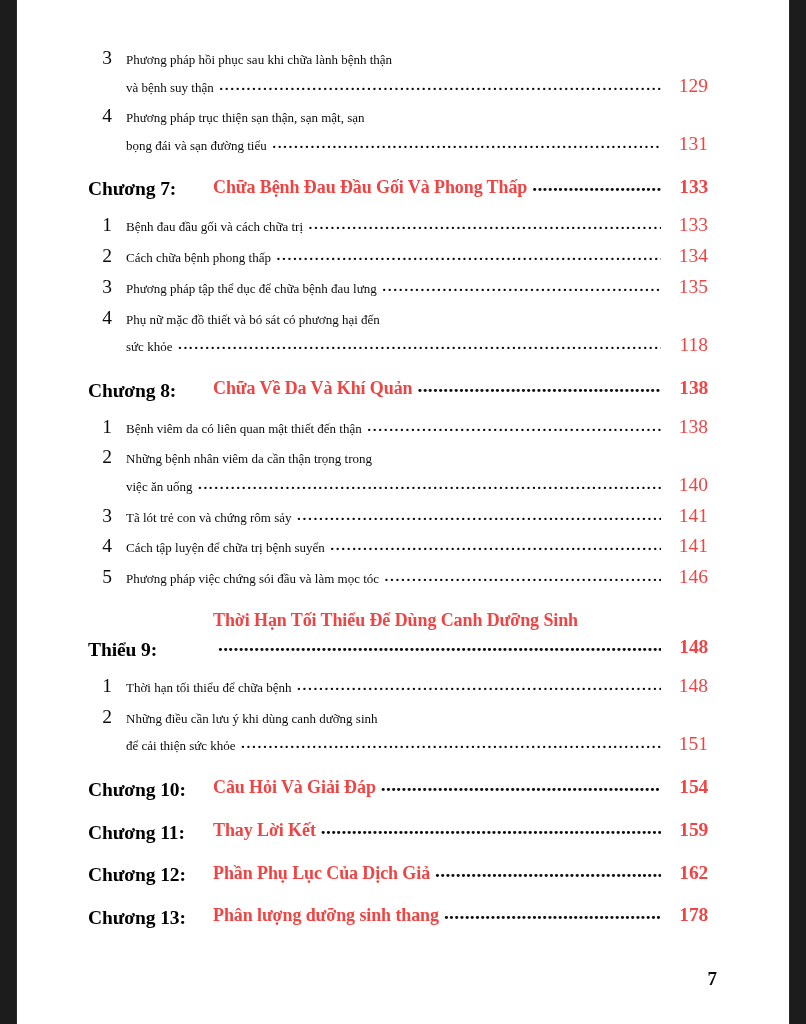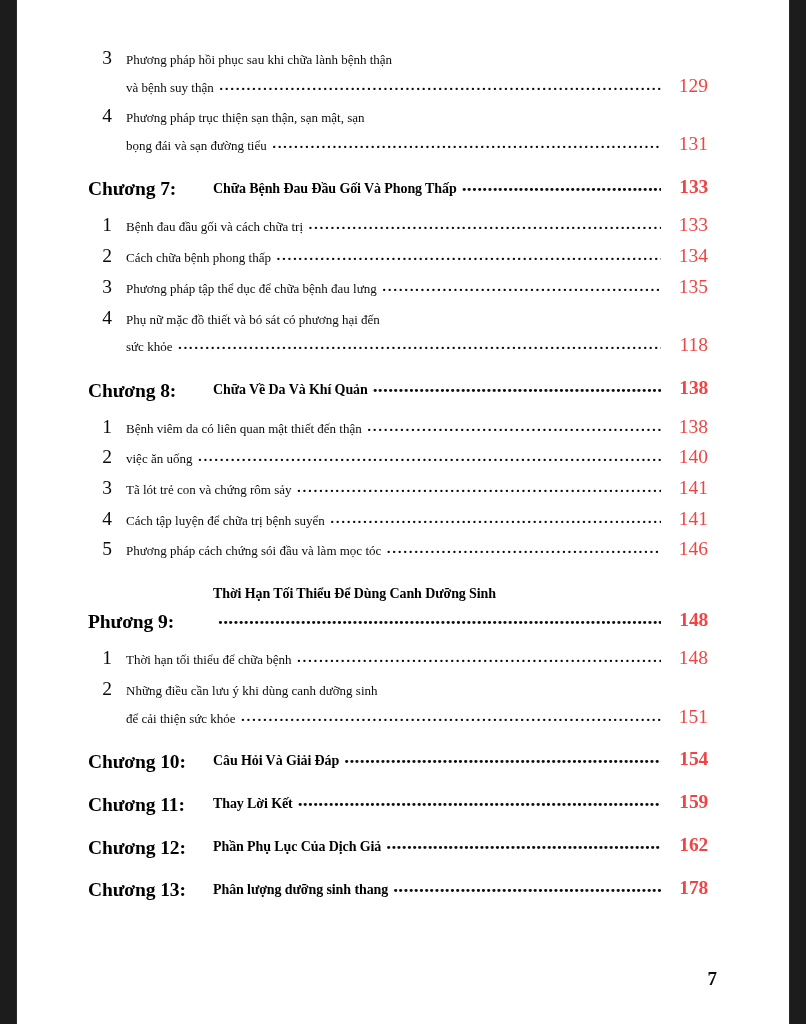--- a/index.html
+++ b/index.html
@@ -104,22 +104,22 @@
     letter-spacing: -0.1px;
   }
   .chap.wide .clabel { width: 125px; }
   .chap .cbody {
     flex: 1 1 auto;
     min-width: 0;
     margin-left: 0px;
   }
   .chap .ctitle {
     font-weight: bold;
-    font-size: 14px;
-    color: #000000;
+    font-size: 18px;
+    color: #ef4444;
     white-space: nowrap;
     letter-spacing: -0.1px;
     font-family: Liberation Serif, serif;
   }
   .chap .leader { font-weight: bold; letter-spacing: 0.3px; }
 
   #folio {
     position: absolute;
     left: 0;
     top: 968px;
@@ -239,20 +239,25 @@
             <div class="line">
               <span class="txt">Bệnh viêm da có liên quan mật thiết đến thận</span>
               <span class="leader">...............................................................................................</span>
               <span class="pg">138</span>
             </div>
           </div>
         </div>
         <div class="row entry">
           <div class="num">2</div>
           <div class="body">
+            <div class="line nodots">
+              <span class="txt">Những bệnh nhân viêm da cần thận trọng trong</span>
+              <span class="leader">...............................................................................................</span>
+              <span class="pg" style="visibility: hidden;">000</span>
+            </div>
             <div class="line">
               <span class="txt">việc ăn uống</span>
               <span class="leader">...............................................................................................</span>
               <span class="pg">140</span>
             </div>
           </div>
         </div>
         <div class="row entry">
           <div class="num">3</div>
           <div class="body">
@@ -270,28 +275,28 @@
               <span class="txt">Cách tập luyện để chữa trị bệnh suyển</span>
               <span class="leader">...............................................................................................</span>
               <span class="pg">141</span>
             </div>
           </div>
         </div>
         <div class="row entry">
           <div class="num">5</div>
           <div class="body">
             <div class="line">
-              <span class="txt">Phương pháp cách chứng sói đầu và làm mọc tóc</span>
+              <span class="txt">Phương pháp việc chứng sói đầu và làm mọc tóc</span>
               <span class="leader">...............................................................................................</span>
               <span class="pg">146</span>
             </div>
           </div>
         </div>
         <div class="row chap wide">
-          <div class="clabel">Phương 9:</div>
+          <div class="clabel">Thiểu 9:</div>
           <div class="cbody">
             <div class="line nodots">
               <span class="ctitle">Thời Hạn Tối Thiểu Để Dùng Canh Dưỡng Sinh</span>
               <span class="leader">...............................................................................................</span>
               <span class="pg bold" style="visibility: hidden;">000</span>
             </div>
             <div class="line">
               <span class="leader">...............................................................................................</span>
               <span class="pg bold">148</span>
             </div>

